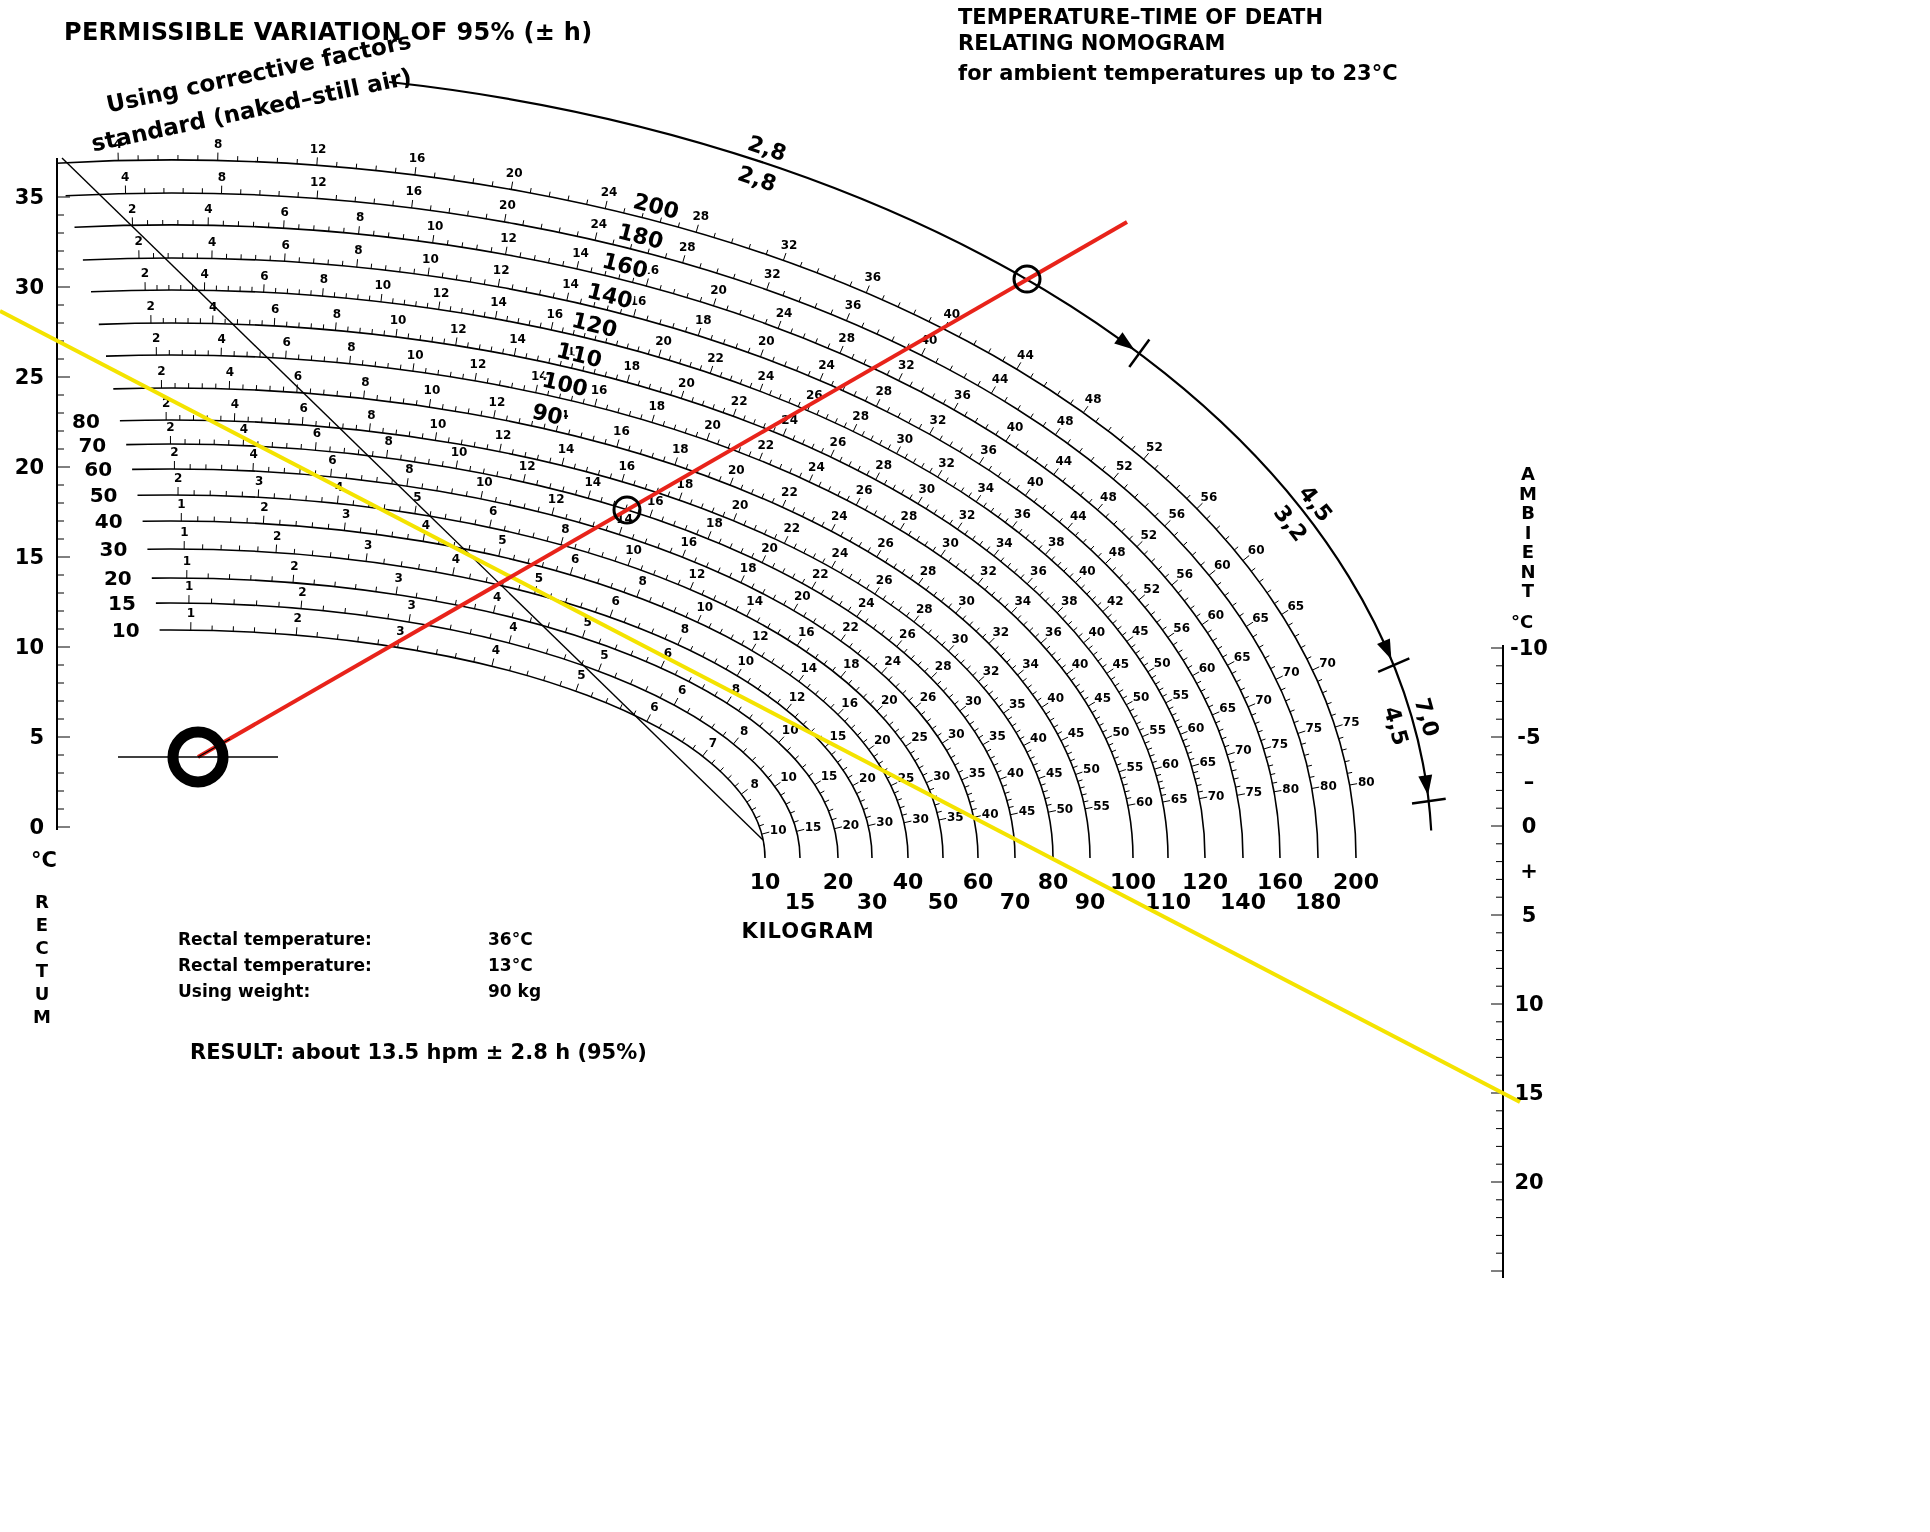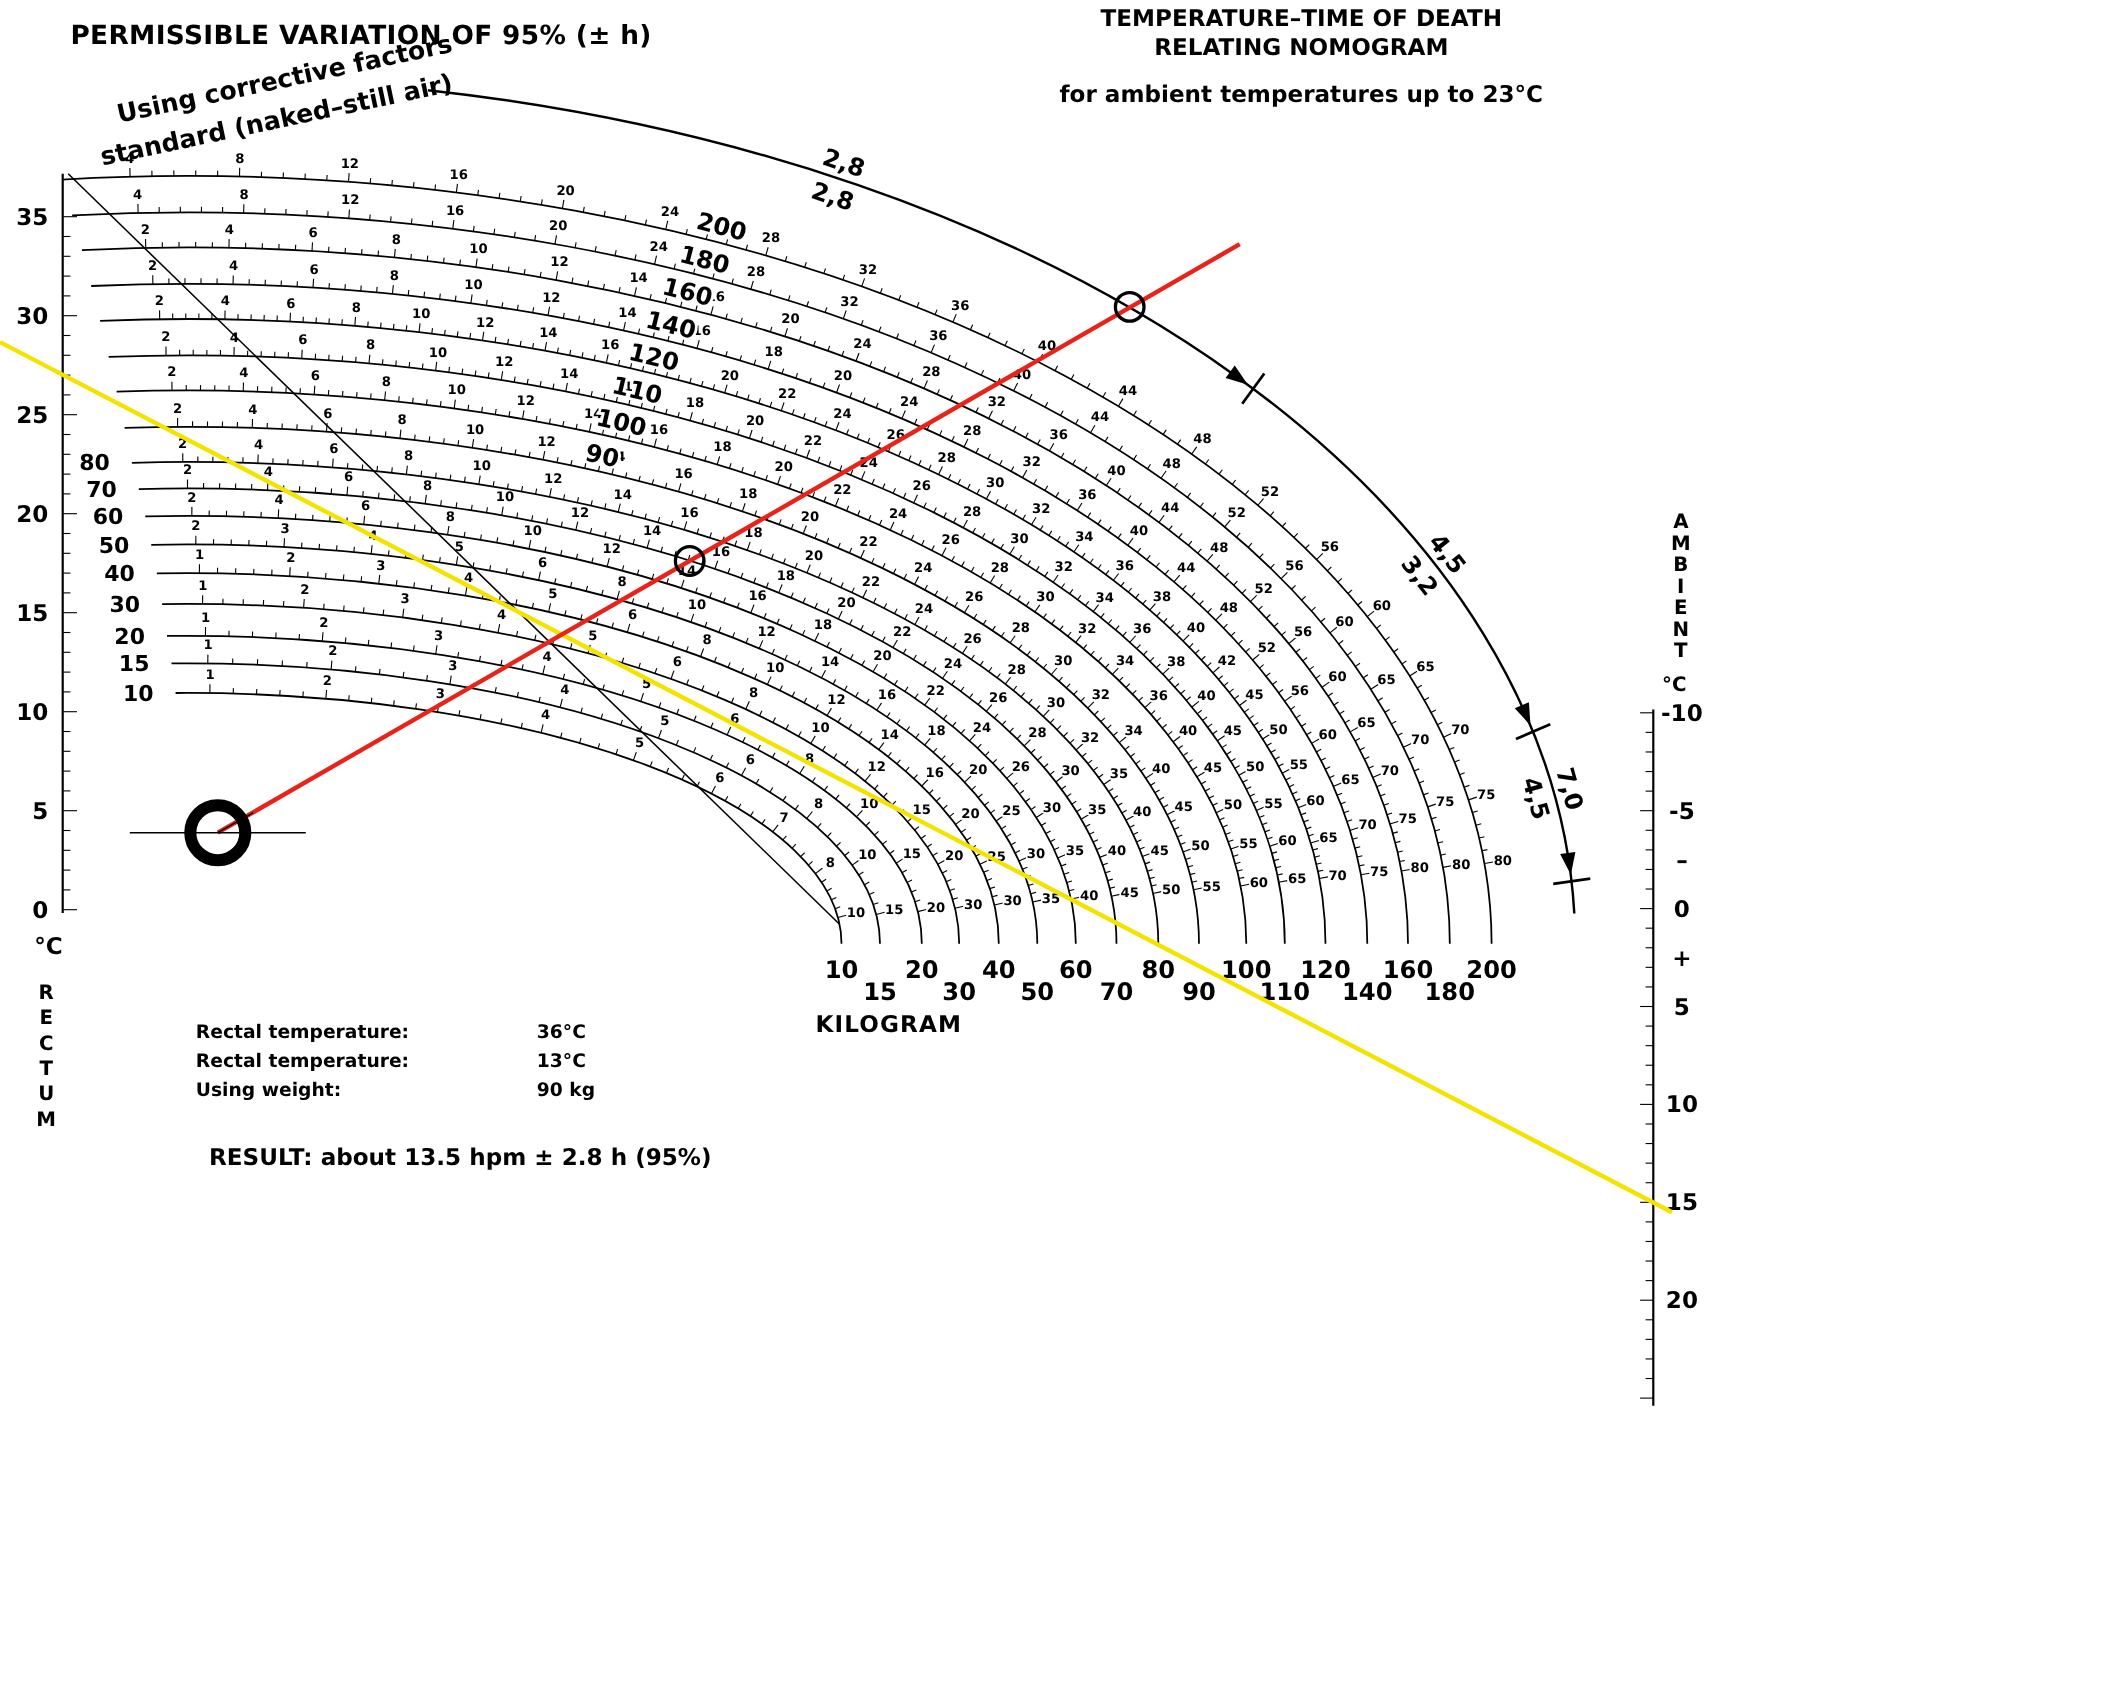--- a/index.html
+++ b/index.html
@@ -2,22 +2,22 @@
 <html><head>
 <meta charset="utf-8">
 <style>
   *{box-sizing:border-box}
   html,body{margin:0;padding:0;background:#fff}
   body{font-family:"DejaVu Sans","Liberation Sans",sans-serif;color:#000}
   .stage{position:relative;width:1930px;height:1532px;background:#fff;overflow:hidden}
   svg{position:absolute;left:0;top:0}
   svg text{font-family:"DejaVu Sans","Liberation Sans",sans-serif;fill:#000}
   .title-left{position:absolute;left:64px;top:18px;font-size:24px;font-weight:bold;letter-spacing:.3px}
-  .title-right{position:absolute;left:958px;top:4px;width:450px;text-align:center;font-weight:bold;font-size:21px;line-height:26px}
-  .title-right .subtitle{margin-top:17px;font-size:21px}
+  .title-right{position:absolute;left:958px;top:4px;width:450px;font-weight:bold;font-size:21px;line-height:26px}
+  .title-right .subtitle{margin-top:4px;font-size:21px}
   .note{position:absolute;font-size:23px;font-weight:bold;transform-origin:left top;white-space:nowrap}
   .note1{left:104px;top:92px;transform:rotate(-12deg)}
   .note2{left:89px;top:131px;transform:rotate(-12deg)}
   .case-info{position:absolute;left:178px;top:926px;font-size:17px;font-weight:bold;line-height:26px}
   .case-info .row{display:flex}
   .case-info .lbl{width:310px}
   .result{position:absolute;left:190px;top:1040px;font-size:21px;font-weight:bold}
   
   .arc{fill:none;stroke:#000;stroke-width:1.6}
   .varc{fill:none;stroke:#000;stroke-width:2.2}

